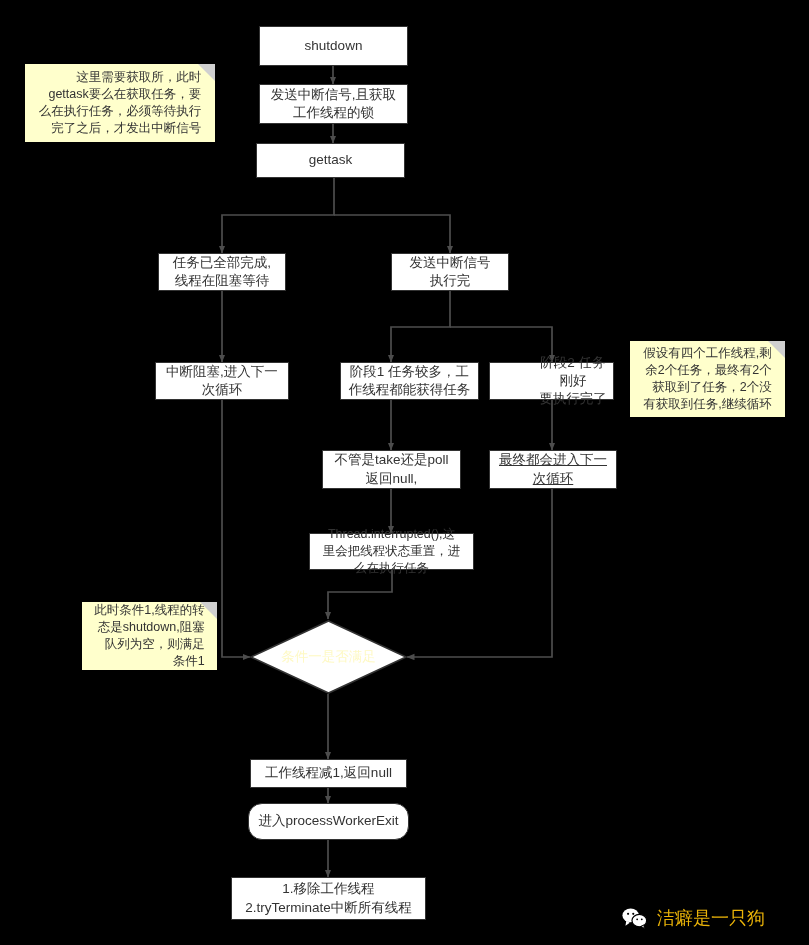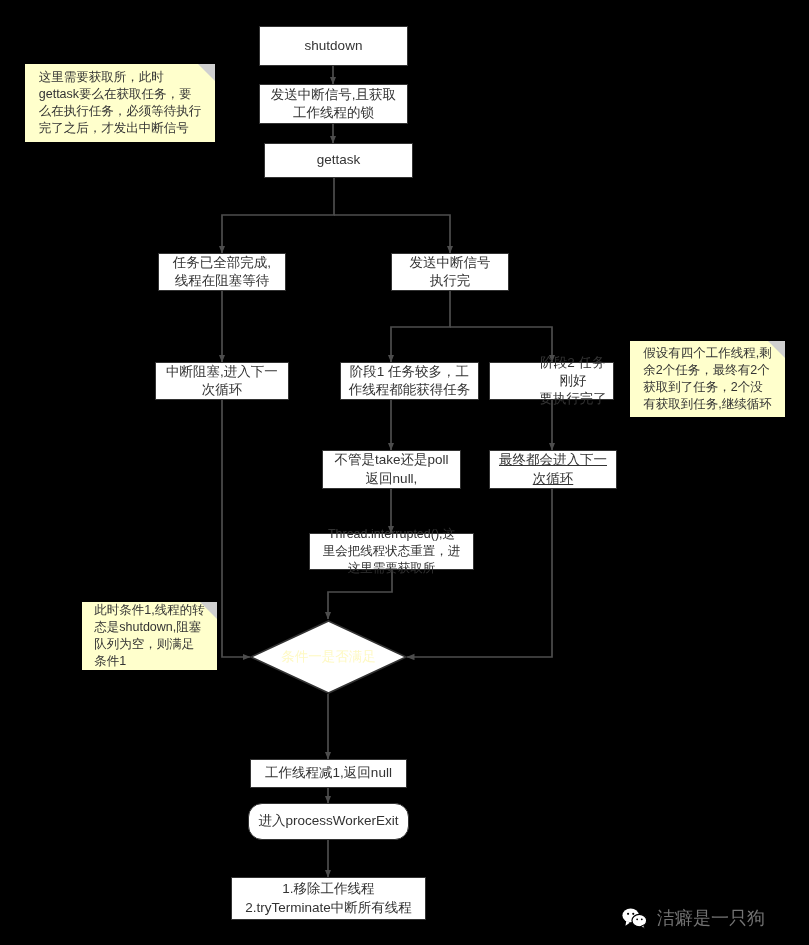--- a/index.html
+++ b/index.html
@@ -42,21 +42,21 @@
     position: absolute;
     box-sizing: border-box;
     background: #ffffcc;
     border: none;
     color: #333333;
     font-size: 12.5px;
     line-height: 1.38;
     display: flex;
     align-items: center;
     justify-content: center;
-    text-align: left;
+    text-align: right;
     padding: 4px 6px;
     white-space: pre-line;
   }
   .note-fold {
     position: absolute;
     width: 0;
     height: 0;
     top: 0;
     right: 0;
     border-left: 17px solid transparent;
@@ -77,21 +77,21 @@
     color: #fef9c3;
     font-size: 13.5px;
     text-align: center;
     pointer-events: none;
   }
   .watermark {
     position: absolute;
     display: flex;
     align-items: center;
     gap: 9px;
-    color: #737373;
+    color: #eab308;
     font-size: 18px;
   }
   .wm-icon {
     width: 26px;
     height: 22px;
     display: block;
   }
 </style>
 </head>
 <body>
@@ -140,21 +140,21 @@
 
   <div class="node" style="left:259px; top:26px; width:149px; height:40px;">
     <span>shutdown</span>
   </div>
 
   <div class="node" style="left:259px; top:84px; width:149px; height:40px;">
     <span>发送中断信号,且获取
 工作线程的锁</span>
   </div>
 
-  <div class="node" style="left:264px; top:143px; width:149px; height:35px;text-align:right;">
+  <div class="node" style="left:256px; top:143px; width:149px; height:35px;text-align:right;">
     <span>gettask</span>
   </div>
 
   <div class="node" style="left:158px; top:253px; width:128px; height:38px;">
     <span>任务已全部完成,
 线程在阻塞等待</span>
   </div>
 
   <div class="node" style="left:391px; top:253px; width:118px; height:38px;">
     <span>发送中断信号
@@ -182,21 +182,21 @@
   </div>
 
   <div class="node" style="left:489px; top:450px; width:128px; height:39px;text-decoration:underline;">
     <span>最终都会进入下一
 次循环</span>
   </div>
 
   <div class="node" style="left:309px; top:533px; width:165px; height:37px; font-size:12.5px;">
     <span>Thread.interrupted(),这
 里会把线程状态重置，进
-这里需要获取所</span>
+么在执行任务</span>
   </div>
 
   <div class="diamond-wrap" style="left:249px; top:619px; width:159px; height:76px;">
     <svg width="159" height="76" viewBox="0 0 159 76">
       <polygon points="79.5,2 157,38 79.5,74 2,38" fill="#ffffff" stroke="#333333" stroke-width="1.6"></polygon>
     </svg>
     <div class="diamond-label">条件一是否满足</div>
   </div>
 
   <div class="node" style="left:250px; top:759px; width:157px; height:29px;">

